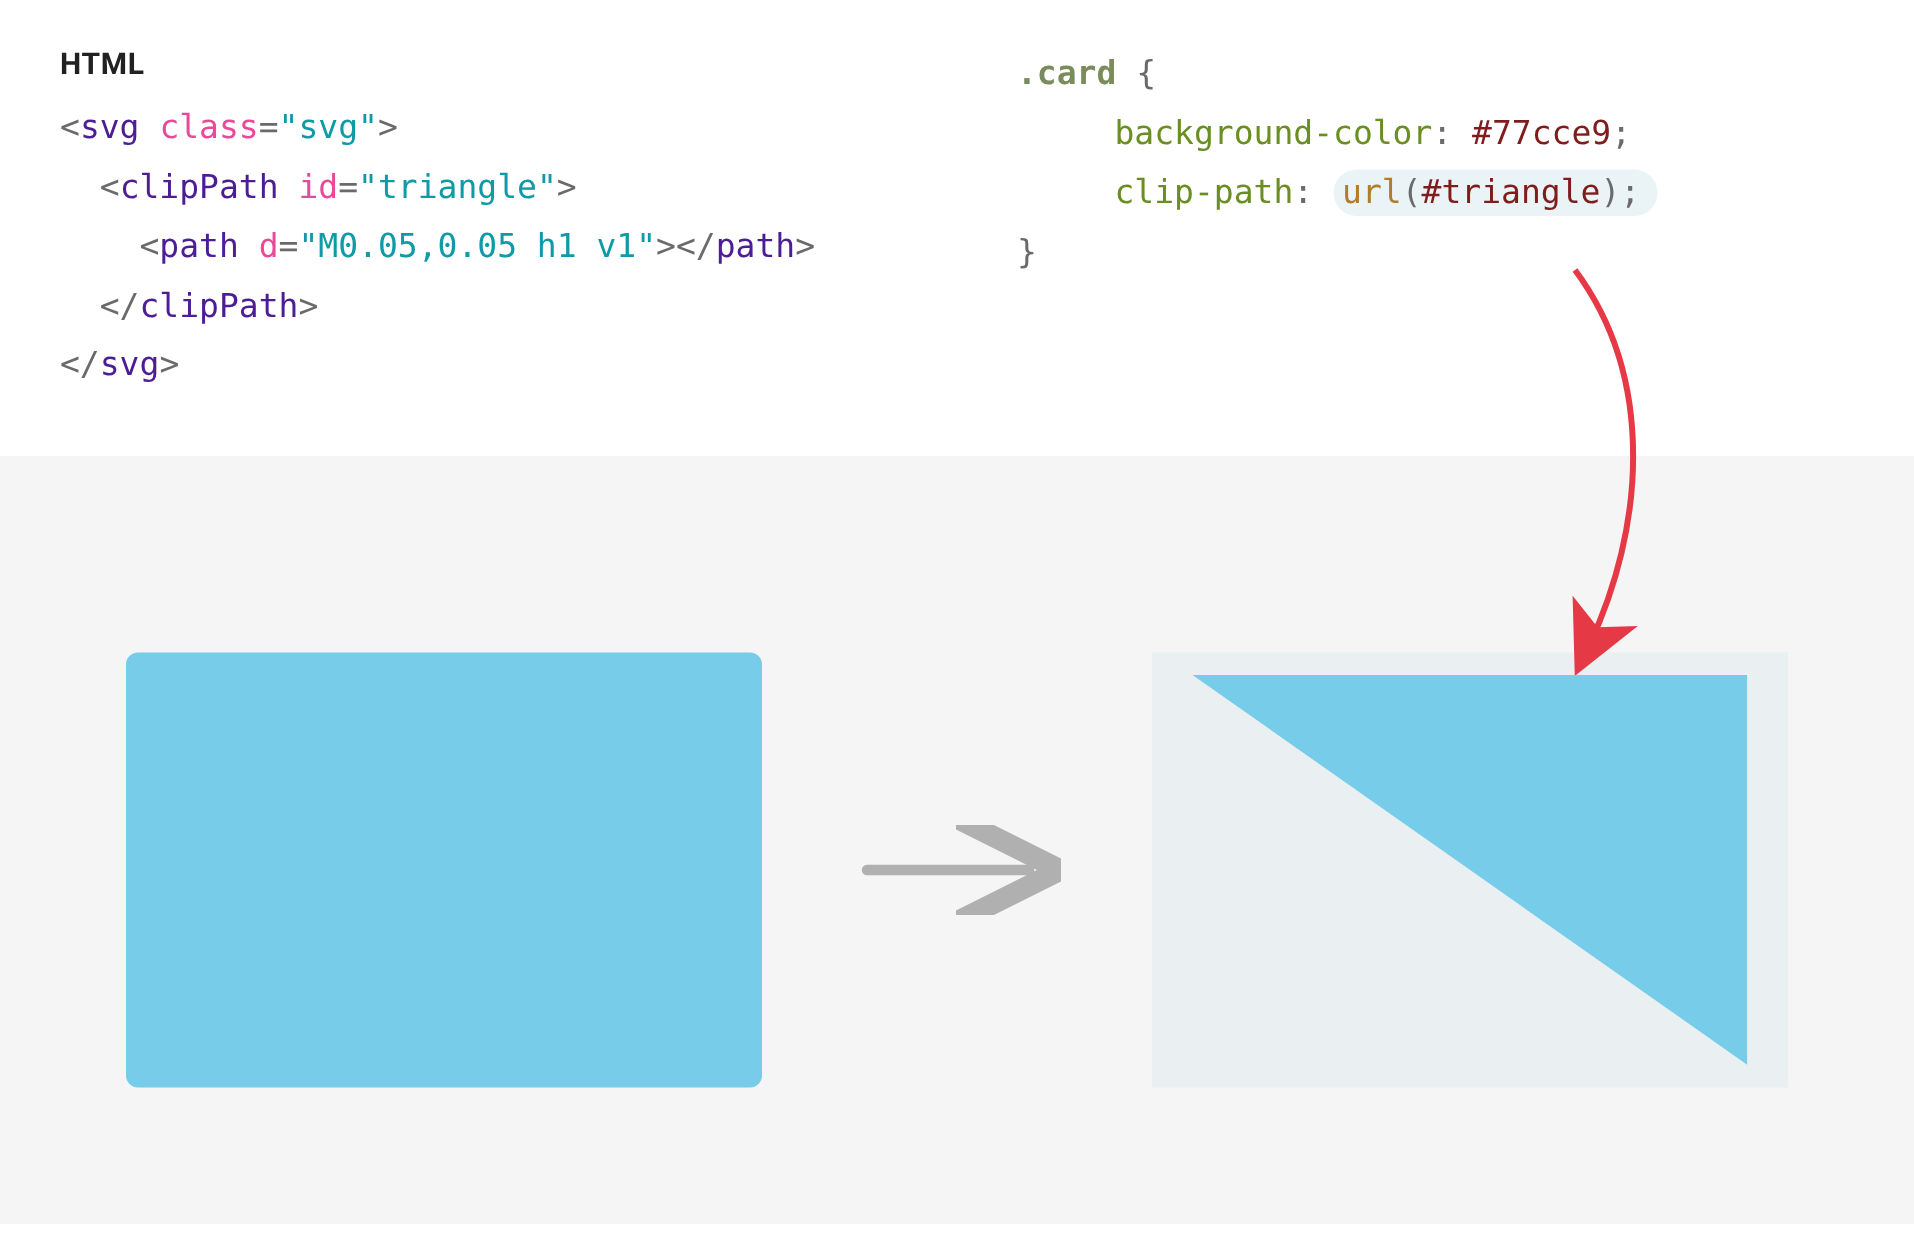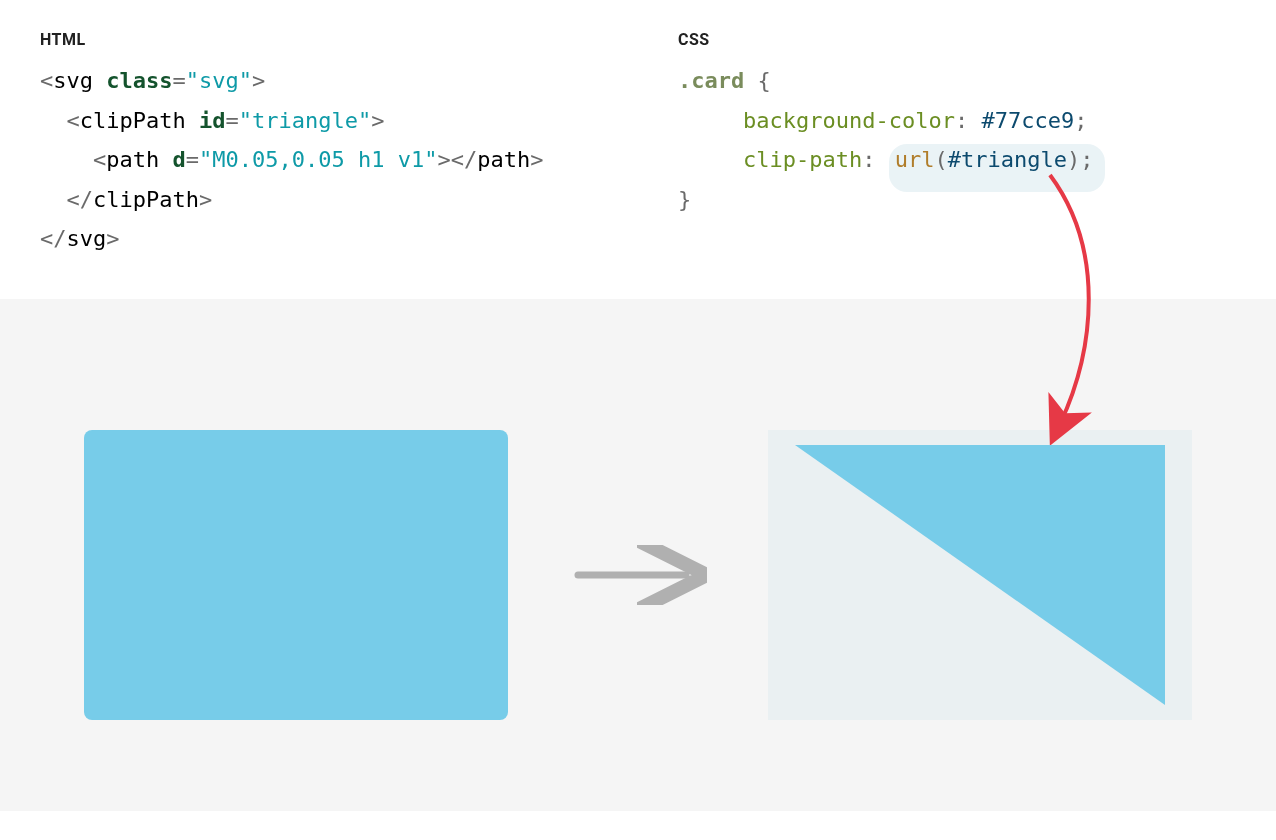--- a/index.html
+++ b/index.html
@@ -14,45 +14,45 @@
   .code-section {
     display: flex;
     padding: 30px 40px 40px 40px;
     gap: 80px;
     background: #ffffff;
   }
   .code-column {
     flex: 1;
   }
   .code-header {
-    font-size: 16px;
+    font-size: 20px;
     font-weight: 700;
     color: #212121;
     letter-spacing: 0.5px;
     margin-bottom: 12px;
   }
   pre {
     margin: 0;
     font-family: 'SF Mono', 'Menlo', 'Monaco', 'Consolas', monospace;
     font-size: 22px;
     line-height: 1.8;
     color: #5a5a5a;
   }
   .tok-punct   { color: #6a6a6a; }
-  .tok-tag     { color: #000000; }
-  .tok-attr    { color: #14532d; font-weight: bold; }
+  .tok-tag     { color: #4c1d95; }
+  .tok-attr    { color: #ec4899; }
   .tok-string  { color: #0e9aa7; }
   .tok-selector{ color: #7a8c5c; font-weight: bold; }
   .tok-prop    { color: #6b8e23; margin-left: 12px; }
-  .tok-value   { color: #0c4a6e; }
+  .tok-value   { color: #7f1d1d; }
   .tok-func    { color: #b07d2b; }
   .css-hilite {
     background: #eaf3f6;
     border-radius: 18px;
-    padding: 3px 12px 20px 6px;
+    padding: 3px 12px 3px 6px;
   }
   .demo-section {
     background: #f5f5f5;
     width: 100%;
     height: 512px;
     position: relative;
     display: flex;
     align-items: center;
     justify-content: center;
     gap: 60px;
@@ -95,21 +95,20 @@
   <div class="code-column">
     <div class="code-header">HTML</div>
     <pre><span class="tok-punct">&lt;</span><span class="tok-tag">svg</span> <span class="tok-attr">class</span><span class="tok-punct">=</span><span class="tok-string">"svg"</span><span class="tok-punct">&gt;</span>
   <span class="tok-punct">&lt;</span><span class="tok-tag">clipPath</span> <span class="tok-attr">id</span><span class="tok-punct">=</span><span class="tok-string">"triangle"</span><span class="tok-punct">&gt;</span>
     <span class="tok-punct">&lt;</span><span class="tok-tag">path</span> <span class="tok-attr">d</span><span class="tok-punct">=</span><span class="tok-string">"M0.05,0.05 h1 v1"</span><span class="tok-punct">&gt;&lt;/</span><span class="tok-tag">path</span><span class="tok-punct">&gt;</span>
   <span class="tok-punct">&lt;/</span><span class="tok-tag">clipPath</span><span class="tok-punct">&gt;</span>
 <span class="tok-punct">&lt;/</span><span class="tok-tag">svg</span><span class="tok-punct">&gt;</span></pre>
   </div>
 
   <div class="code-column">
-    <div class="code-header">CSS</div>
     <pre><span class="tok-selector">.card</span><span class="tok-punct"> {</span>
     <span class="tok-prop">background-color</span><span class="tok-punct">: </span><span class="tok-value">#77cce9</span><span class="tok-punct">;</span>
     <span class="tok-prop">clip-path</span><span class="tok-punct">: </span><span class="css-hilite"><span class="tok-func">url</span><span class="tok-punct">(</span><span class="tok-value">#triangle</span><span class="tok-punct">)</span><span class="tok-punct">;</span></span>
 <span class="tok-punct">}</span></pre>
   </div>
 </div>
 
 <div class="demo-section">
 
   <svg class="arrow-red" width="120" height="300">

